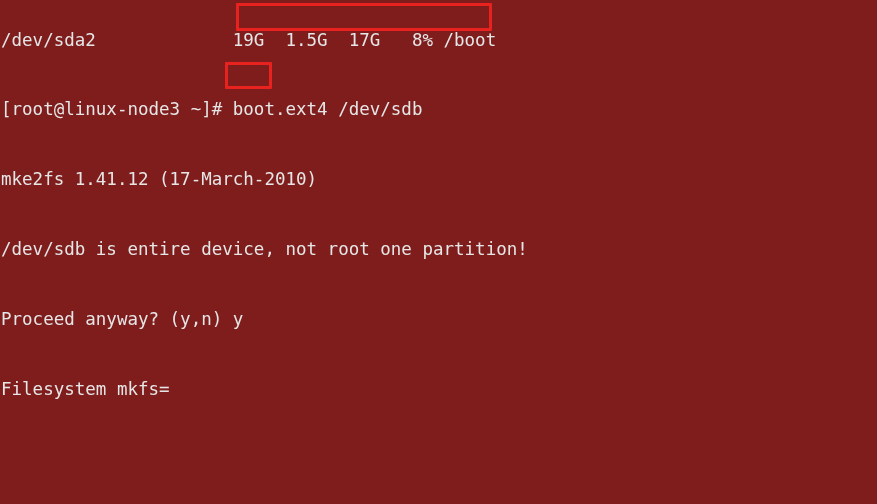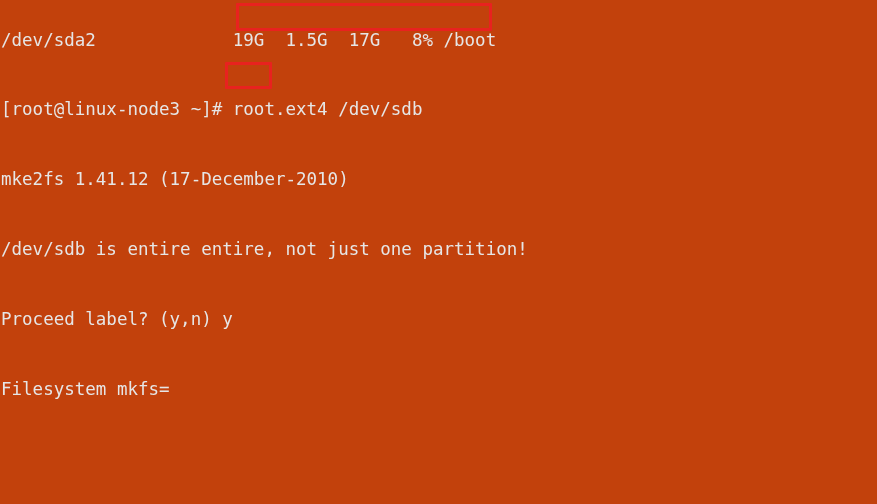--- a/index.html
+++ b/index.html
@@ -4,21 +4,21 @@
 <style>
   html, body {
     margin: 0;
     padding: 0;
     background: #000000;
   }
   #terminal {
     position: relative;
     width: 877px;
     height: 504px;
-    background: #c2410c;
+    background: #7f1d1d;
     overflow: hidden;
     font-family: "DejaVu Sans Mono", "Liberation Mono", monospace;
     font-size: 17.5px;
     line-height: 23.3px;
     color: #e6e6e6;
     letter-spacing: 0px;
   }
   .screen {
     position: absolute;
     left: 0;
@@ -52,24 +52,24 @@
     width: 47px;
     height: 27px;
   }
 </style>
 </head>
 <body>
 
 <div id="terminal">
   <div class="screen">
     <div class="line">/dev/sda2             19G  1.5G  17G   8% /boot</div>
-    <div class="line">[root@linux-node3 ~]# root.ext4 /dev/sdb</div>
-    <div class="line">mke2fs 1.41.12 (17-December-2010)</div>
-    <div class="line">/dev/sdb is entire entire, not just one partition!</div>
-    <div class="line">Proceed label? (y,n) y</div>
+    <div class="line">[root@linux-node3 ~]# boot.ext4 /dev/sdb</div>
+    <div class="line">mke2fs 1.41.12 (17-March-2010)</div>
+    <div class="line">/dev/sdb is entire device, not root one partition!</div>
+    <div class="line">Proceed anyway? (y,n) y</div>
     <div class="line">Filesystem mkfs=</div>
     
     
     
     
     
     
     
     
     

